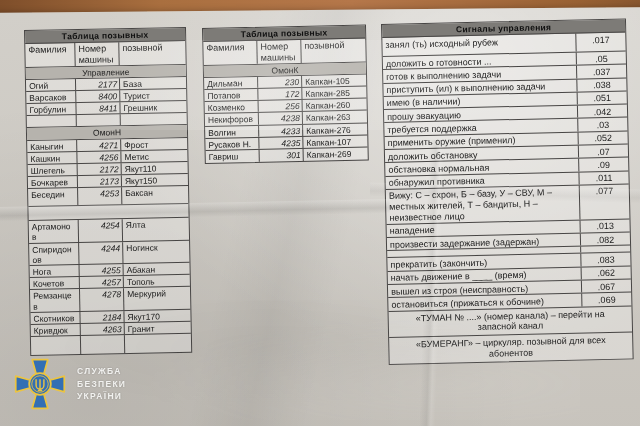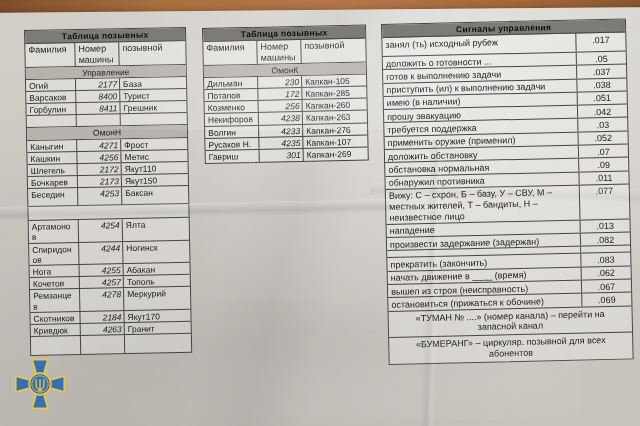--- a/index.html
+++ b/index.html
@@ -325,14 +325,19 @@
         <polygon points="58,22 58,40 40,35 40,27"></polygon>
         <circle cx="30" cy="31" r="12.5"></circle>
       </g>
       <circle cx="30" cy="31" r="9.5" fill="none" stroke="#eec53c" stroke-width="1"></circle>
       <g stroke="#eec53c" stroke-width="1.6" fill="none">
         <path d="M25.5 25.5v7c0 2.5 2 4.5 4.5 4.5s4.5-2 4.5-4.5v-7"></path>
         <path d="M30 25.5v13"></path>
         <path d="M27.5 38.5h5"></path>
       </g>
     </svg>
+    <div class="sbu-text">
+      <div>СЛУЖБА</div>
+      <div>БЕЗПЕКИ</div>
+      <div>УКРАЇНИ</div>
+    </div>
   </div>
 </div>
 
 </body></html>

